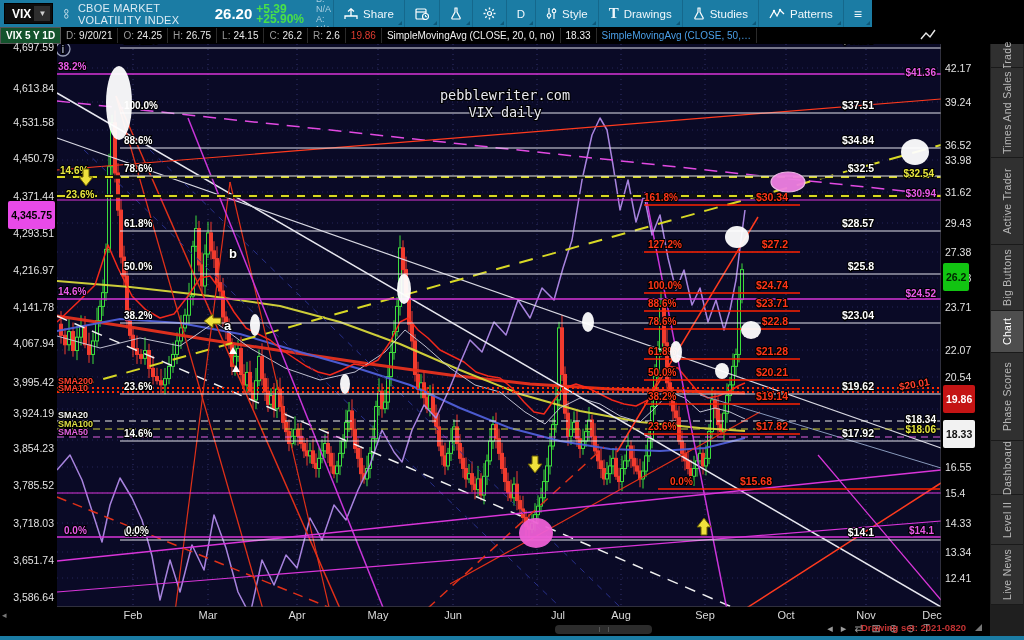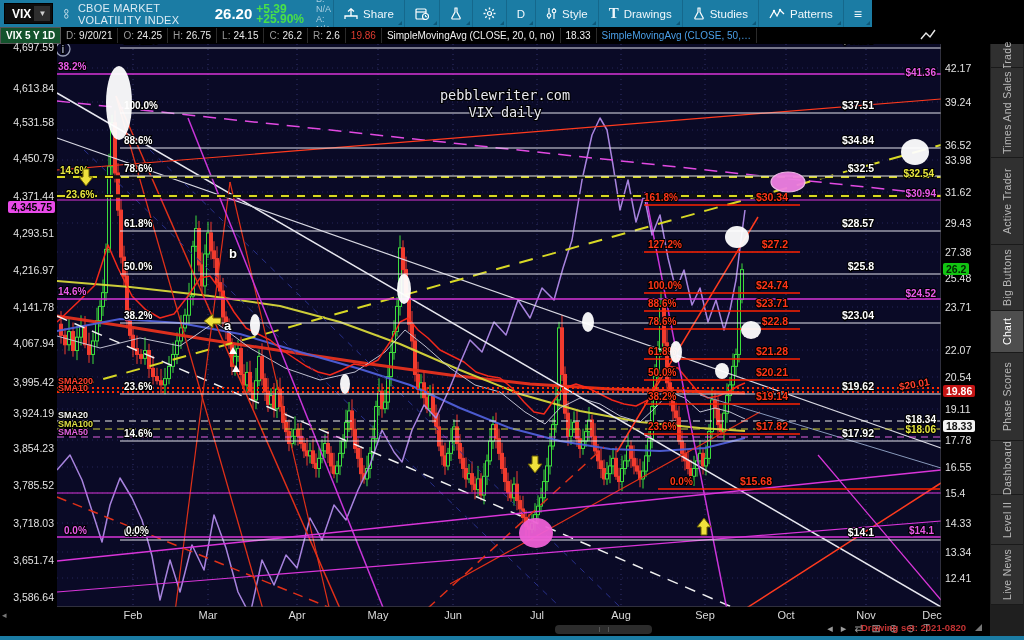--- a/index.html
+++ b/index.html
@@ -35,21 +35,21 @@
   .hcell .lb{color:#9a9a9a;margin-right:3px;}
   .hcell.chip{background:#14532d;font-weight:bold;border:1px solid #555;color:#fff;}
   .zigzag{position:absolute;right:88px;top:2px;}
   
   #chartsvg{position:absolute;left:0;top:44px;z-index:1;}
   .left-axis{position:absolute;left:0;top:44px;width:57px;height:563px;background:#000;z-index:2;}
   .right-axis{position:absolute;left:941px;top:44px;width:49px;height:592px;background:#000;z-index:2;}
   .axlabel{position:absolute;font-size:10.5px;color:#e2e2e2;white-space:nowrap;}
   .left-axis .axlabel{right:3px;}
   .right-axis .axlabel{left:4px;}
-  .axbadge{position:absolute;font-size:10.5px;font-weight:bold;padding:0 3px;border-radius:2px;
+  .axbadge{position:absolute;font-size:10.5px;font-weight:bold;padding:8px 3px;border-radius:2px;
            white-space:nowrap;z-index:3;}
   
   .sidebar{position:absolute;left:990px;top:44px;width:34px;height:592px;background:#1f1f1f;z-index:4;}
   .vtab{position:absolute;left:1px;width:32px;display:flex;align-items:center;justify-content:center;
         writing-mode:vertical-rl;transform:rotate(180deg);font-size:10.5px;color:#b8b8b8;
         background:#303030;border-top:1px solid #1a1a1a;cursor:pointer;letter-spacing:.3px;}
   .vtab.active{background:#4e4e4e;color:#fff;}
   
   .months{position:absolute;left:0;top:607px;width:990px;height:17px;background:#000;z-index:2;}
   .mlabel{position:absolute;top:2px;font-size:11px;color:#dadada;transform:translateX(-50%);}
@@ -879,21 +879,21 @@
       <div class="vtab" style="top: 501px; height: 59px;">Live News</div>
     </div>
 
   <div class="months" id="maxis">
     <span class="minarrow">◂</span>
   <span class="mlabel" style="left: 133px;">Feb</span>
       <span class="mlabel" style="left: 208px;">Mar</span>
       <span class="mlabel" style="left: 297px;">Apr</span>
       <span class="mlabel" style="left: 378px;">May</span>
       <span class="mlabel" style="left: 453px;">Jun</span>
-      <span class="mlabel" style="left: 537px; text-align: center;">Jul</span>
+      <span class="mlabel" style="left: 558px; text-align: center;">Jul</span>
       <span class="mlabel" style="left: 621px;">Aug</span>
       <span class="mlabel" style="left: 705px;">Sep</span>
       <span class="mlabel" style="left: 786px;">Oct</span>
       <span class="mlabel" style="left: 866px;">Nov</span>
       <span class="mlabel" style="left: 932px;">Dec</span>
     </div>
 
   <div class="bottombar">
     <div class="hthumb" id="thumb" style="left: 555px; width: 97px;">
         <i></i>

